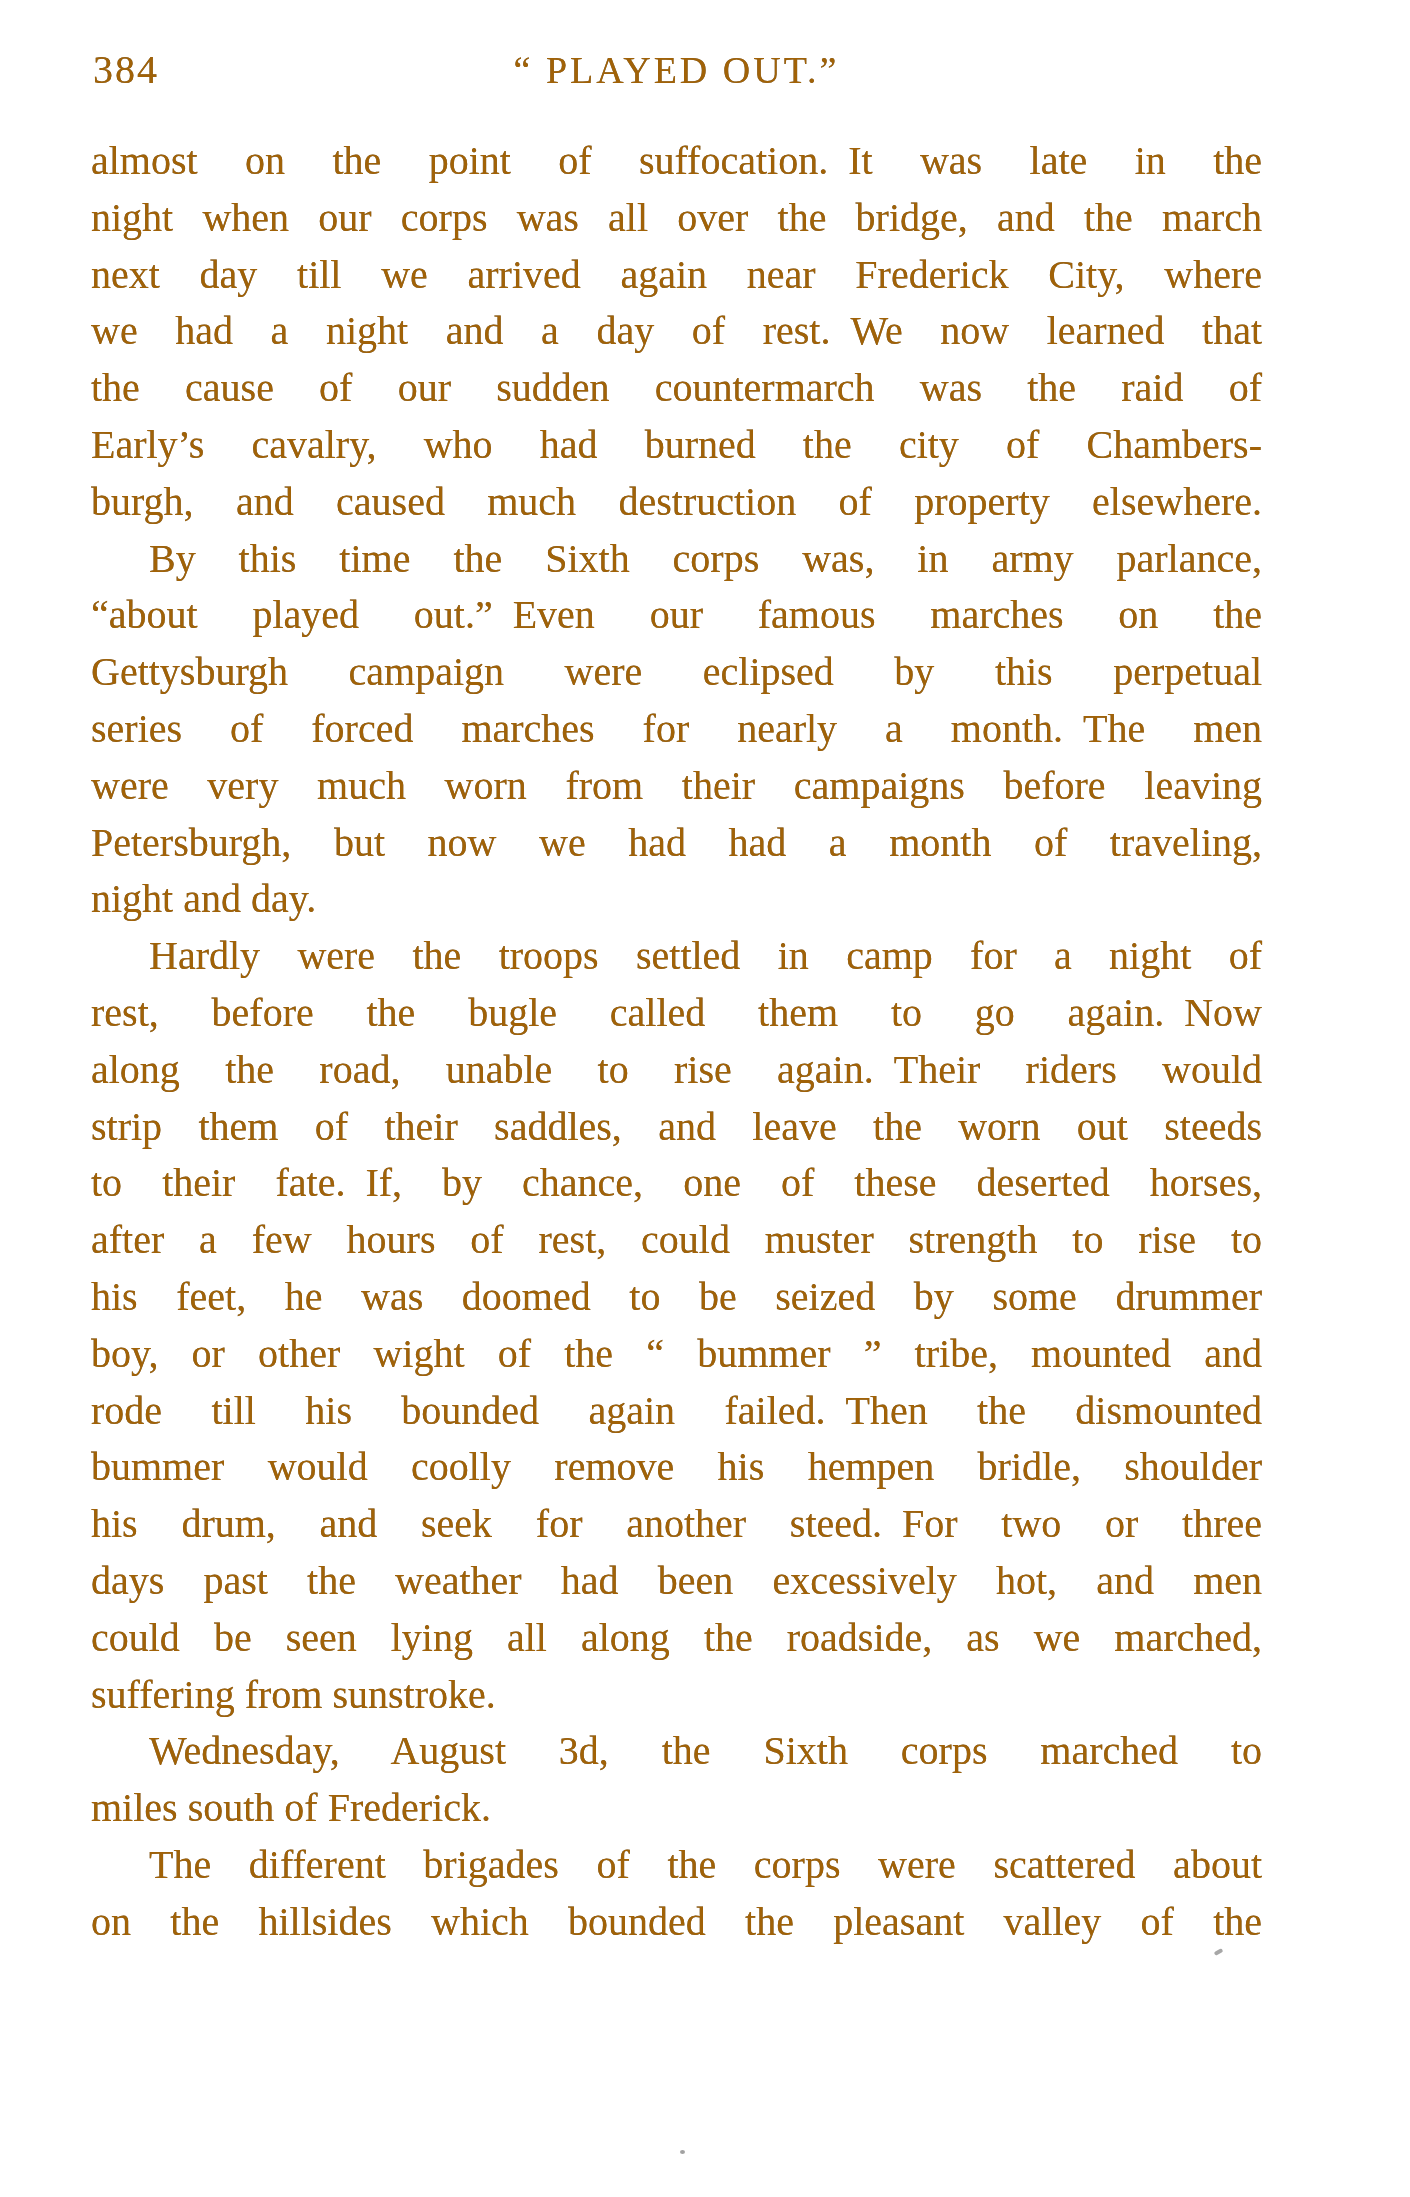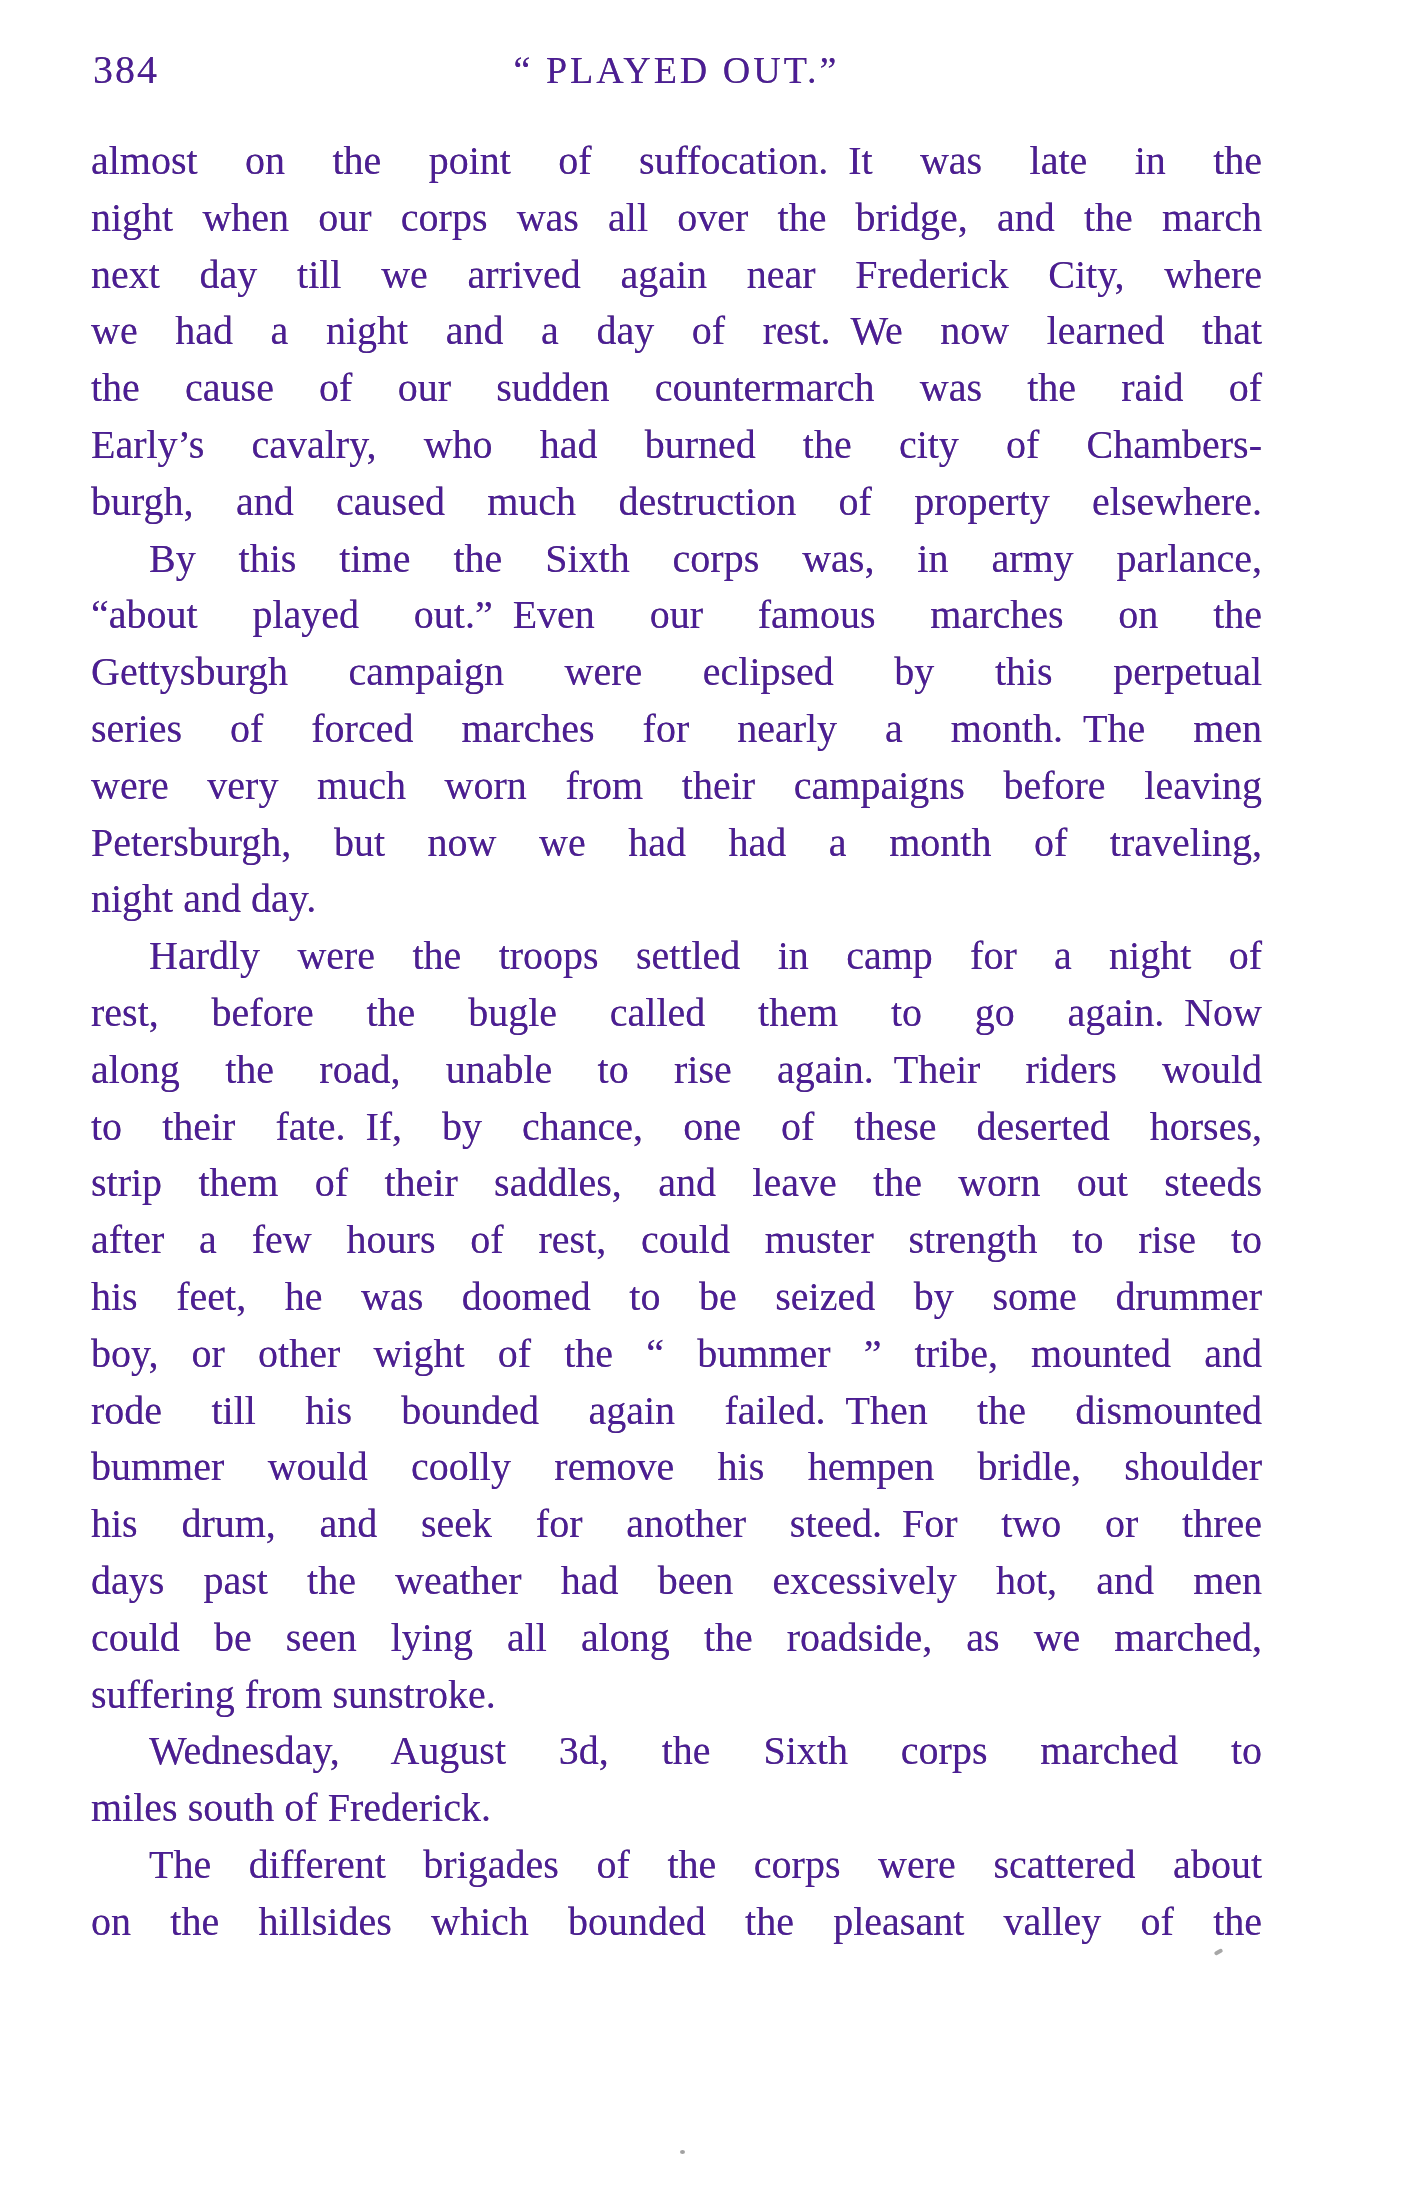--- a/index.html
+++ b/index.html
@@ -3,21 +3,21 @@
 <meta charset="utf-8">
 <style>
   html, body { margin: 0; padding: 0; background: #e8e8e8; }
   .page {
     position: relative;
     width: 1410px;
     height: 2197px;
     background: #ffffff;
     overflow: hidden;
     font-family: "Liberation Serif", "DejaVu Serif", serif;
-    color: #4c1d95;
+    color: #a16207;
   }
   .running-head {
     position: absolute;
     top: 50px;
     left: 91px;
     width: 1171px;
     height: 44px;
     text-align: center;
   }
   .folio {
@@ -88,22 +88,22 @@
       <div class="line indent">By this time the Sixth corps was, in army parlance,</div>
       <div class="line">“about played out.” Even our famous marches on the</div>
       <div class="line">Gettysburgh campaign were eclipsed by this perpetual</div>
       <div class="line">series of forced marches for nearly a month. The men</div>
       <div class="line">were very much worn from their campaigns before leaving</div>
       <div class="line">Petersburgh, but now we had had a month of traveling,</div>
       <div class="line last">night and day.</div>
       <div class="line indent">Hardly were the troops settled in camp for a night of</div>
       <div class="line">rest, before the bugle called them to go again. Now</div>
       <div class="line">along the road, unable to rise again. Their riders would</div>
+      <div class="line">strip them of their saddles, and leave the worn out steeds</div>
       <div class="line">to their fate. If, by chance, one of these deserted horses,</div>
-      <div class="line">strip them of their saddles, and leave the worn out steeds</div>
       <div class="line">after a few hours of rest, could muster strength to rise to</div>
       <div class="line">his feet, he was doomed to be seized by some drummer</div>
       <div class="line">boy, or other wight of the “ bummer ” tribe, mounted and</div>
       <div class="line">rode till his bounded again failed. Then the dismounted</div>
       <div class="line">bummer would coolly remove his hempen bridle, shoulder</div>
       <div class="line">his drum, and seek for another steed. For two or three</div>
       <div class="line">days past the weather had been excessively hot, and men</div>
       <div class="line">could be seen lying all along the roadside, as we marched,</div>
       <div class="line last">suffering from sunstroke.</div>
       <div class="line indent">Wednesday, August 3d, the Sixth corps marched to</div>

